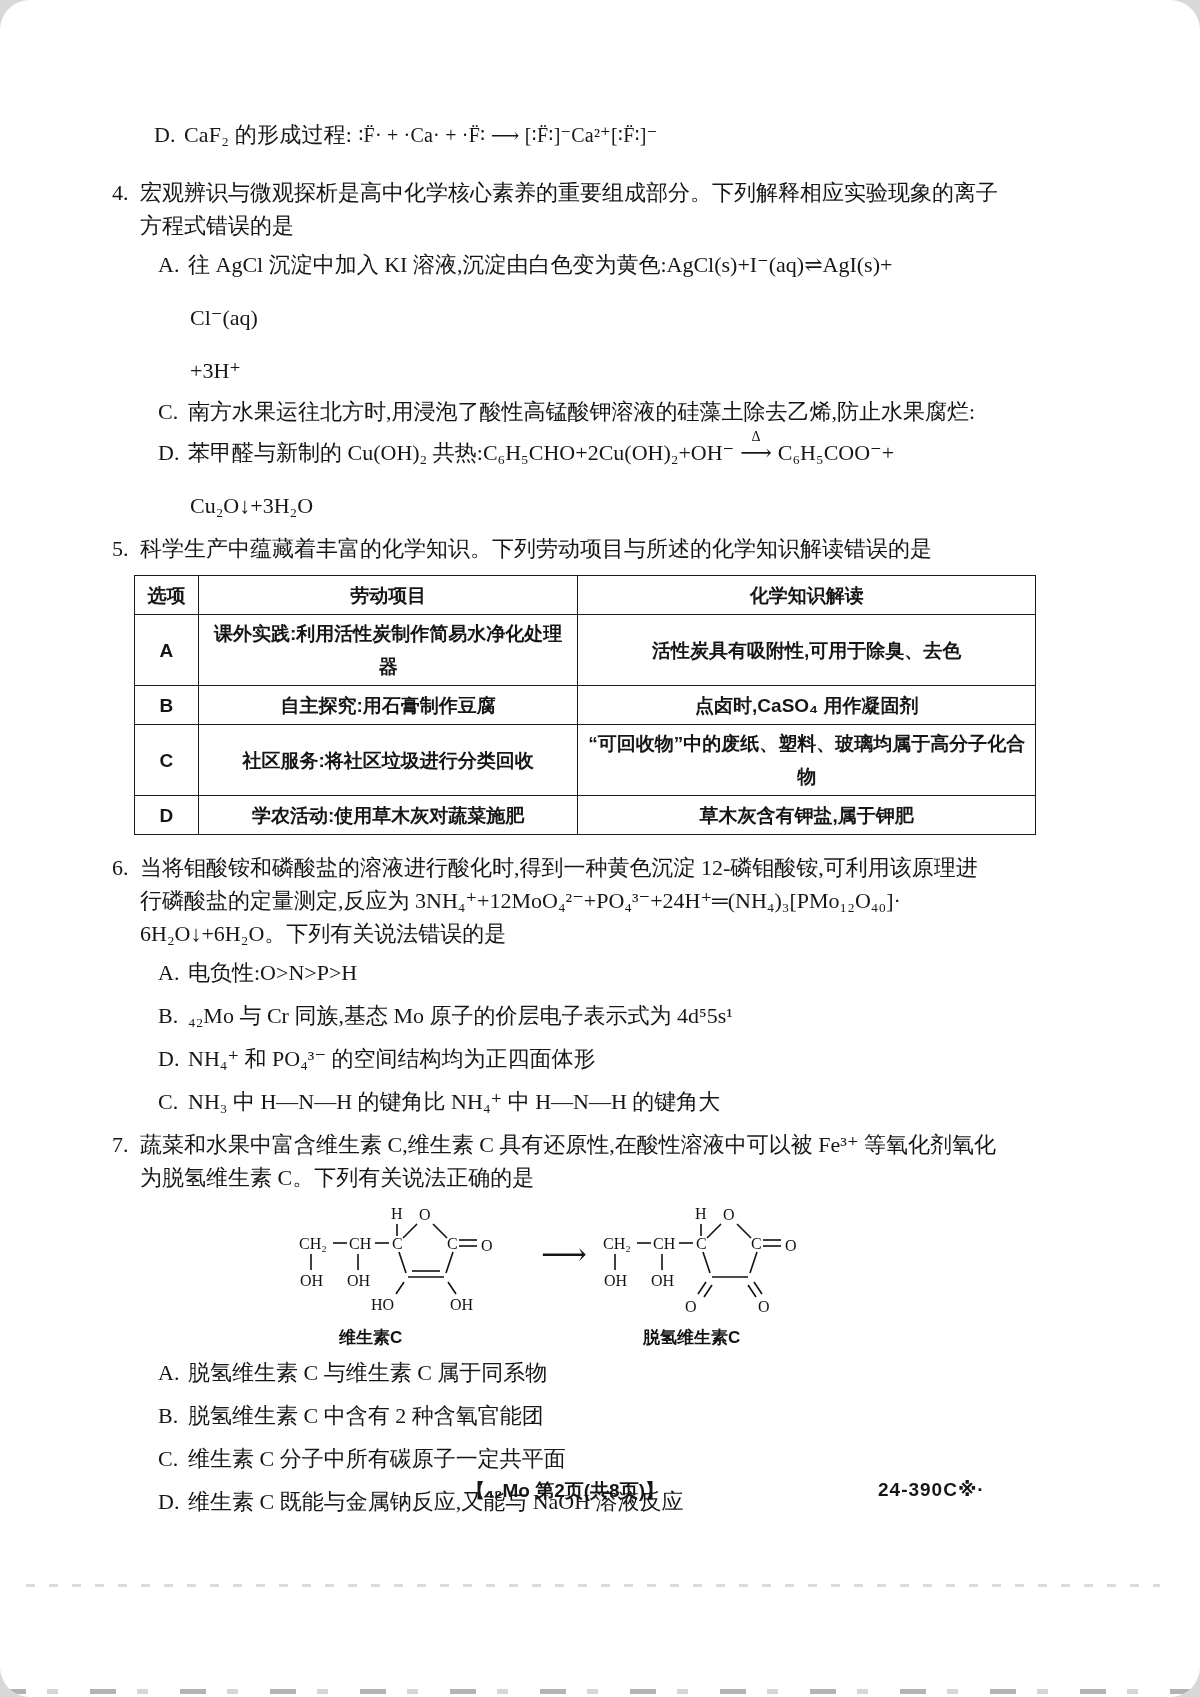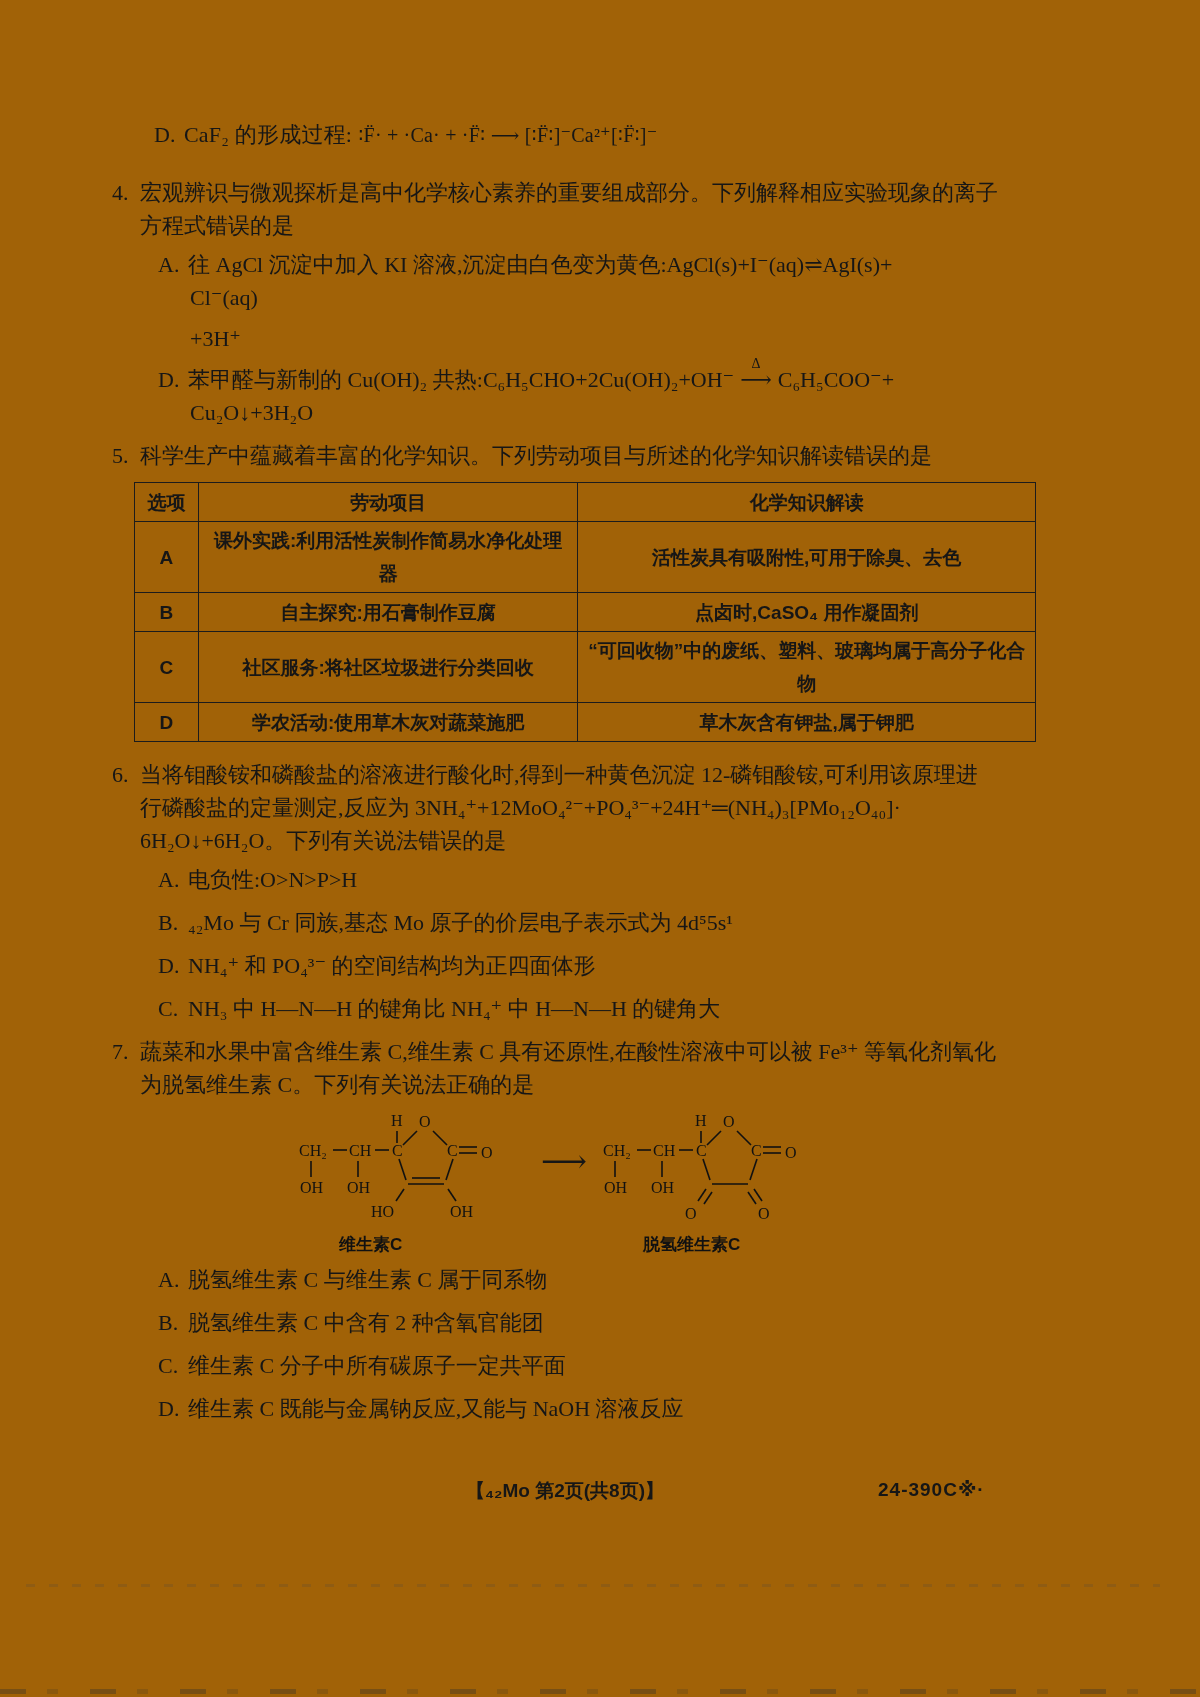--- a/index.html
+++ b/index.html
@@ -1,34 +1,34 @@
 <!DOCTYPE html>
 <html><head>
 <meta charset="utf-8">
 <style>
   * { box-sizing: border-box; }
   html,body { margin:0; padding:0; background:#d8d8d8; }
   .page {
     position:relative; width:1200px; height:1697px; margin:0 auto;
-    background:#a16207; overflow:hidden;
-    font-family:"Liberation Serif","DejaVu Serif",serif; color:#161616;
+    background:#ffffff; overflow:hidden;
+    font-family:"Liberation Serif","DejaVu Serif",serif; color:#161616;border-radius:30px;
   }
   .content { position:absolute; left:112px; top:118px; width:966px; font-size:22px; line-height:33px; }
 
   .prev-line { padding-left:42px; margin-bottom:24px; letter-spacing:0.2px; }
   .lewis { margin-left:6px; font-size:20px; }
 
   .qnum { display:inline-block; min-width:28px; }
   .stem-l2 { padding-left:28px; }
   .question { margin-bottom:10px; }
   .stem-block { margin-bottom:6px; }
 
   .opt { margin-bottom:8px; }
   .opt-l1 { padding-left:46px; }
-  .opt-l2 { padding-left:78px; }
+  .opt-l2 { padding-left:78px;margin-top:20px; }
   .opt-label { display:inline-block; min-width:30px; }
   .opt-single { padding-left:46px; margin-bottom:10px; }
 
   .delta-arrow { display:inline-block; position:relative; margin:0 6px; vertical-align:baseline; }
   .delta-arrow .delta { position:absolute; top:-16px; left:50%; transform:translateX(-50%); font-size:14px; }
   .delta-arrow .arr { font-size:22px; }
 
   table.lab-table {
     border-collapse:collapse; width:902px; margin:10px 0 16px 22px;
     font-family:"Liberation Sans","DejaVu Sans",sans-serif; font-weight:600; font-size:19px;padding-left:8px;
@@ -76,20 +76,21 @@
         <div class="stem-l2">方程式错误的是</div>
       </div>
       <div class="opt">
         <div class="opt-l1"><span class="opt-label">A.</span><span>往 AgCl 沉淀中加入 KI 溶液,沉淀由白色变为黄色:AgCl(s)+I⁻(aq)⇌AgI(s)+</span></div>
         <div class="opt-l2">Cl⁻(aq)</div>
       </div>
       <div class="opt">
         <div class="opt-l2">+3H⁺</div>
       </div>
       <div class="opt">
+        <div class="opt-l1"><span class="opt-label">C.</span><span>南方水果运往北方时,用浸泡了酸性高锰酸钾溶液的硅藻土除去乙烯,防止水果腐烂:</span></div>
       </div>
       <div class="opt">
         <div class="opt-l1"><span class="opt-label">D.</span><span>苯甲醛与新制的 Cu(OH)₂ 共热:C₆H₅CHO+2Cu(OH)₂+OH⁻</span><span class="delta-arrow"><span class="delta">Δ</span><span class="arr">⟶</span></span><span>C₆H₅COO⁻+</span></div>
         <div class="opt-l2">Cu₂O↓+3H₂O</div>
       </div>
     </div>
 
     <div class="question">
       <div class="stem-block">
         <div><span class="qnum">5.</span><span>科学生产中蕴藏着丰富的化学知识。下列劳动项目与所述的化学知识解读错误的是</span></div>

